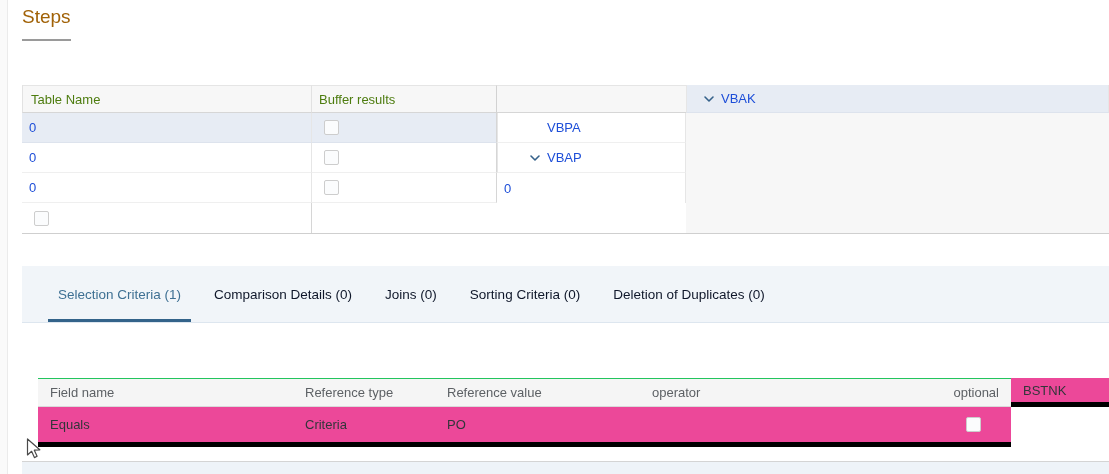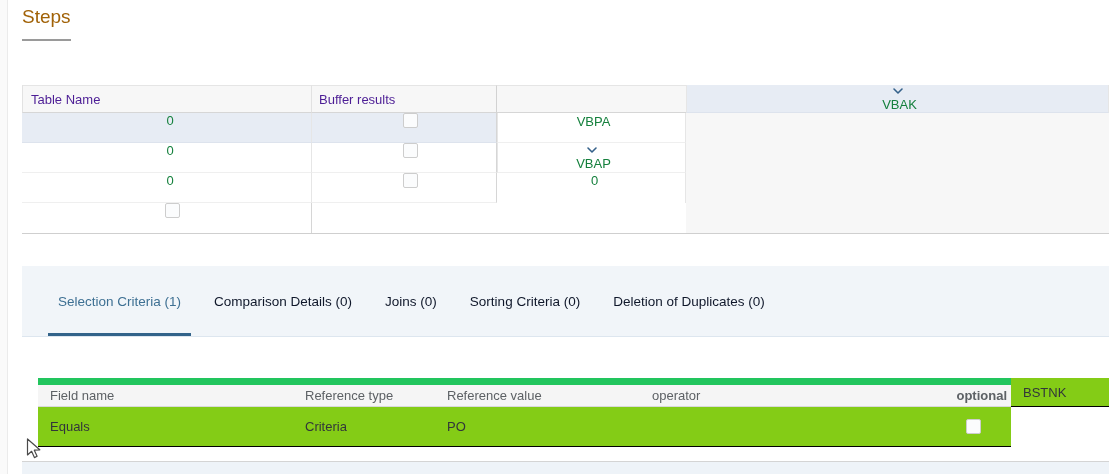--- a/index.html
+++ b/index.html
@@ -18,56 +18,56 @@
   
   .steps-grid{
     position:absolute;left:22px;top:85px;right:0;
     display:grid;
     grid-template-columns:290px 185px 189px 1fr;
     grid-template-rows:28px 30px 30px 30px 30px;
     border-bottom:1px solid #cfcfcf;
     font-size:13px;
   }
   .sh{background:#f7f7f7;border-top:1px solid #e5e5e5;border-bottom:1px solid #d6d6d6;
-      color:#4c1d95;display:flex;align-items:center;padding-left:8px;box-sizing:border-box;}
+      color:#4d7c0f;display:flex;align-items:center;padding-left:8px;box-sizing:border-box;}
   .sh.c1{border-left:1px solid #e2e2e2;border-right:1px solid #e2e2e2;}
   .sh.c2{border-right:1px solid #e2e2e2;padding-left:7px;}
   .sh.c3{border-right:1px solid #d2d2d2;padding-left:7px;}
   .sh.cf{padding:0;}
   .scell{background:#ffffff;border-bottom:1px solid #efefef;display:flex;align-items:center;
-         color:#15803d;box-sizing:border-box;flex-direction:column;}
+         color:#1d4ed8;box-sizing:border-box;}
   .scell.c1{border-left:1px solid #e6e6e6;border-right:1px solid #e6e6e6;}
   .scell.c2{border-right:1px solid #e6e6e6;padding-left:7px;}
   .scell.c3{border-right:1px solid #d6d6d6;padding-left:12px;}
   .scell.sel{background:#e7ecf4;border-bottom-color:#dde3ed;}
   .scell.last{border-bottom:none;}
   .sfiller{grid-column:4;grid-row:2/6;background:#f7f7f7;}
   .indent{display:inline-block;height:1px;}
   .lv0{width:14px;} .lv1{width:29px;} .lv2{width:44px;}
   .twisty{width:16px;display:flex;justify-content:center;align-items:center;}
   .tree-label{margin-left:4px;}
   .cb{width:15px;height:15px;background:#fbfcfd;border:1px solid #cdcdcd;border-radius:2px;box-sizing:border-box;}
 
   
-  .tabbar{position:absolute;left:22px;top:266px;right:0;height:71px;background:#f1f5f9;
+  .tabbar{position:absolute;left:22px;top:266px;right:0;height:57px;background:#f1f5f9;
           border-bottom:1px solid #dde6ef;display:flex;align-items:stretch;padding-left:26px;box-sizing:border-box;}
   .tab{display:flex;align-items:center;padding:0 10px;margin-right:13px;font-size:13.5px;
        color:#0f172a;position:relative;white-space:nowrap;}
   .tab.active{color:#3e7093;}
   .tab.active::after{content:"";position:absolute;left:0;right:0;bottom:0;height:3px;background:#33638a;}
 
   
   .crit-grid{position:absolute;left:38px;top:378px;right:0;
              display:grid;
              grid-template-columns:255px 142px 205px 261px 110px 1fr;
              grid-template-rows:29px 40px;font-size:13px;}
-  .ch{background:#f5f5f5;border-top:7px solid #22c55e;border-bottom:1px solid #d9d9d9;
+  .ch{background:#f5f5f5;border-top:1px solid #22c55e;border-bottom:1px solid #d9d9d9;
       color:#5d6165;display:flex;align-items:center;padding-left:12px;box-sizing:border-box;}
-  .ch.right{justify-content:flex-end;padding-right:4px;padding-left:0;font-weight:bold;}
-  .cd{background:#84cc16;border-bottom:1px solid #000000;display:flex;align-items:center;
+  .ch.right{justify-content:flex-end;padding-right:12px;padding-left:0;}
+  .cd{background:#ec4899;border-bottom:5px solid #000000;display:flex;align-items:center;
       padding-left:12px;color:#32363a;box-sizing:border-box;text-align:right;}
   .cd.right{justify-content:flex-end;padding-right:30px;padding-left:0;}
 
   
   .bottom-strip{position:absolute;left:22px;top:461px;right:0;height:13px;background:#eef3f8;
                 border-top:1px solid #d4d4d4;box-sizing:border-box;}
   
   .cursor{position:absolute;left:26px;top:438px;}
 </style>
 </head>

